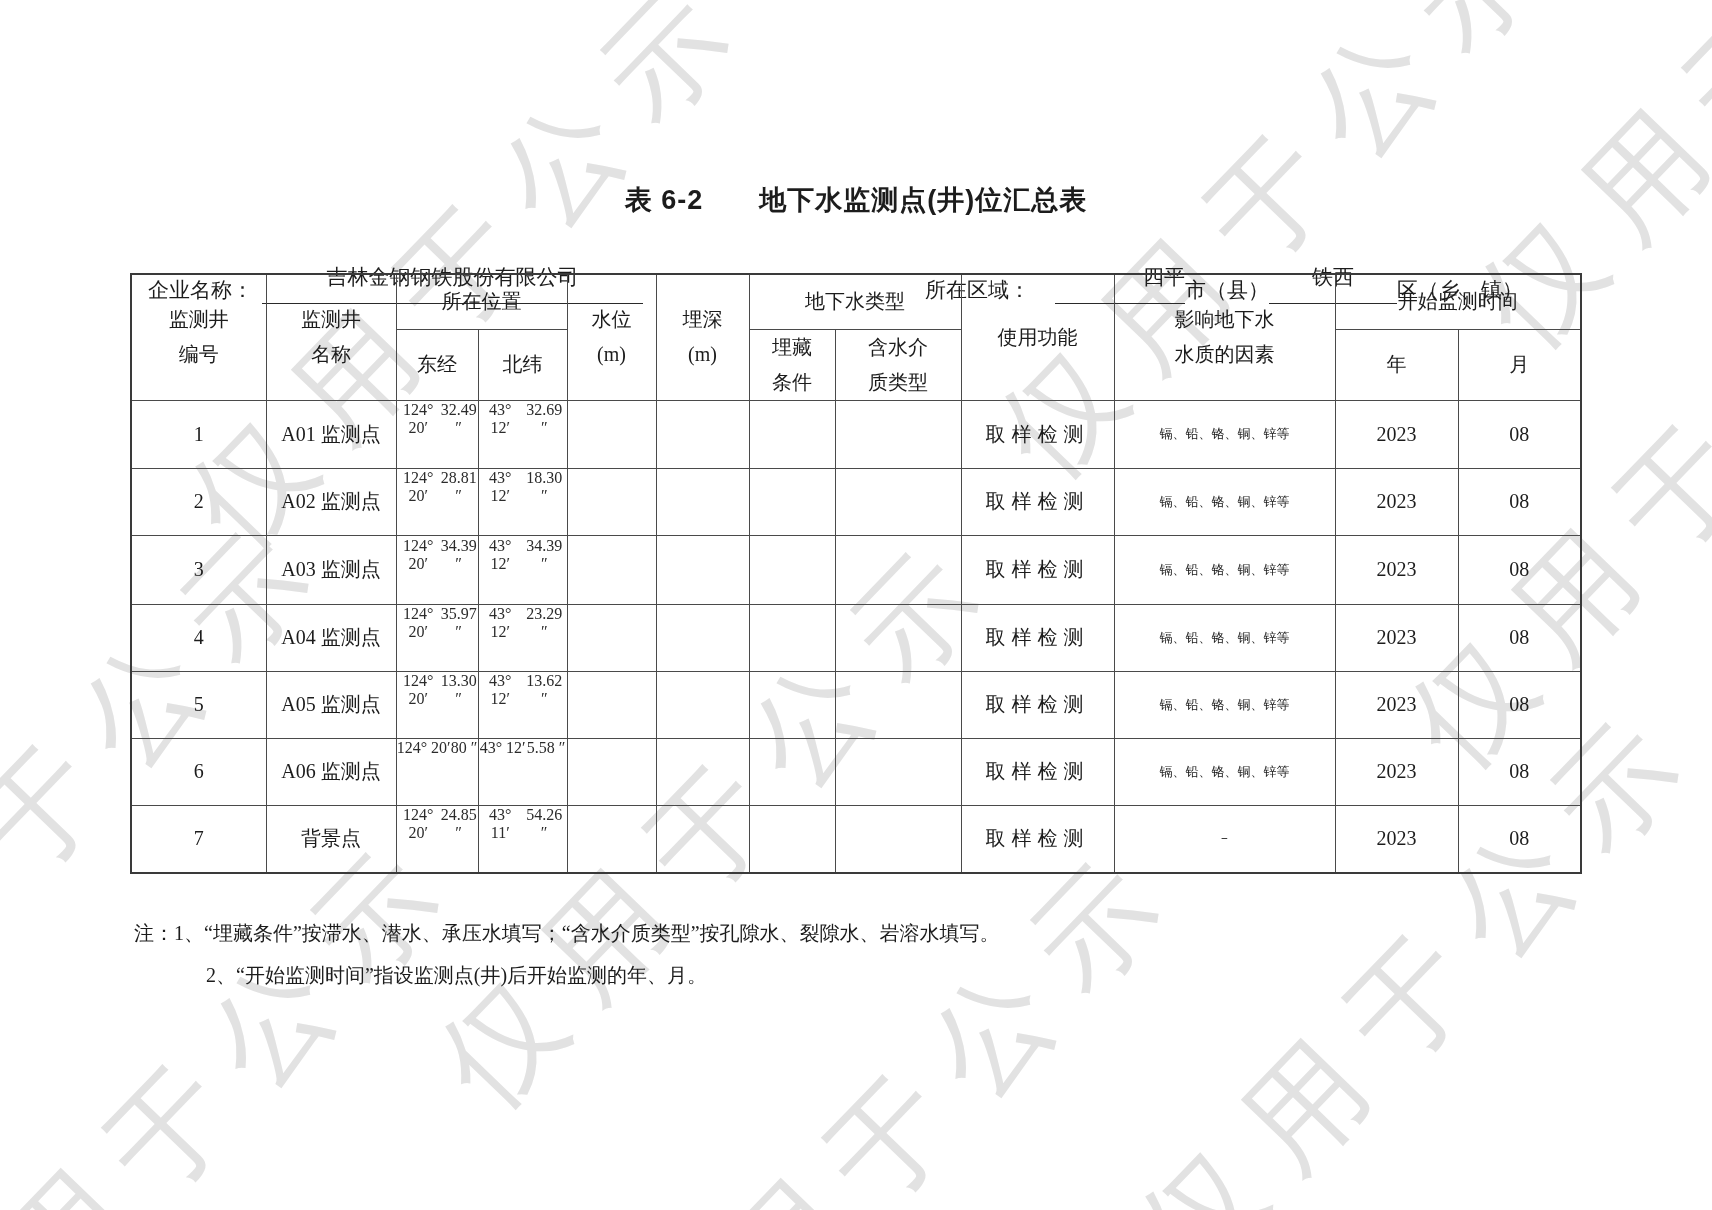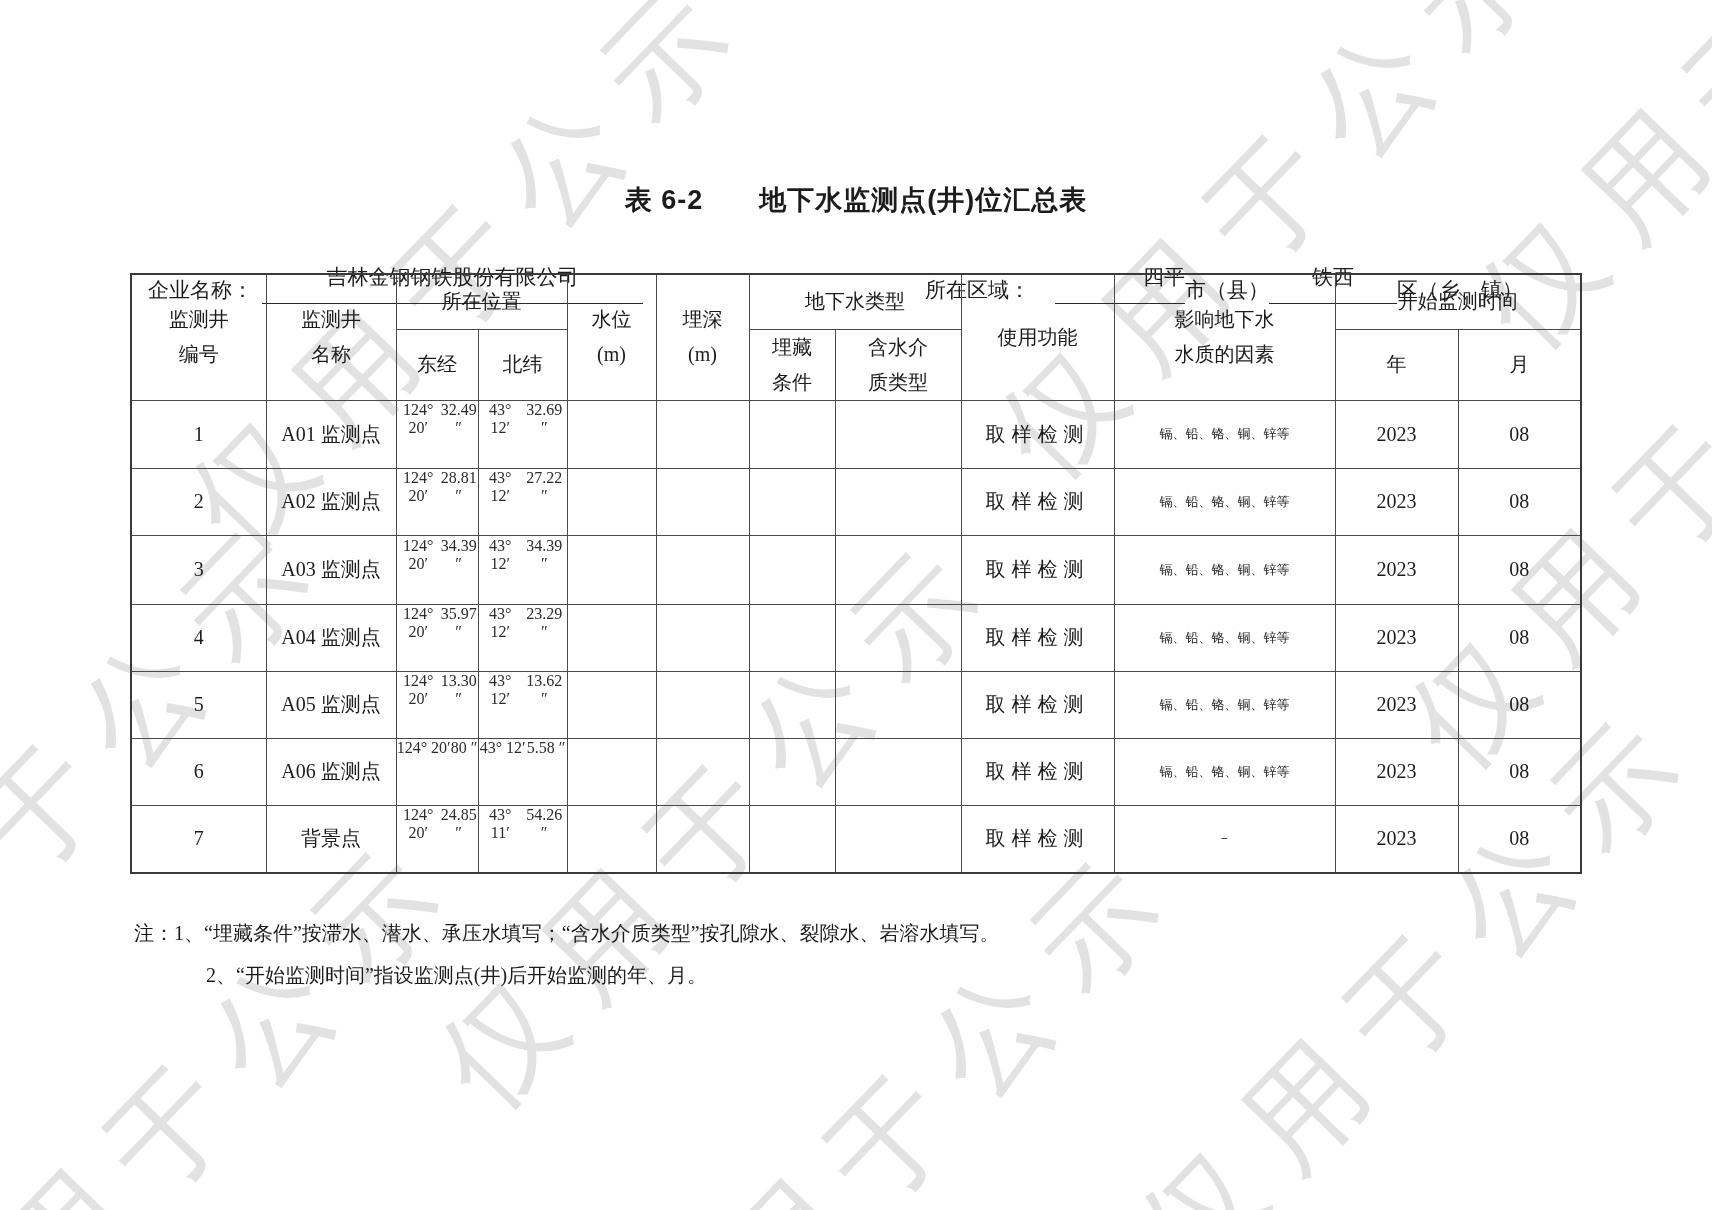--- a/index.html
+++ b/index.html
@@ -179,21 +179,21 @@
         <td>A02 监测点</td>
         <td>
               <div class="coord">
                 <div>124° 20′</div>
                 <div>28.81 ″</div>
               </div>
             </td>
         <td>
               <div class="coord">
                 <div>43° 12′</div>
-                <div>27.22 ″</div>
+                <div>18.30 ″</div>
               </div>
             </td>
         <td></td>
         <td></td>
         <td></td>
         <td></td>
         <td class="func-cell">取样检测</td>
         <td class="factors-cell">镉、铅、铬、铜、锌等</td>
         <td>2023</td>
         <td>08</td>

